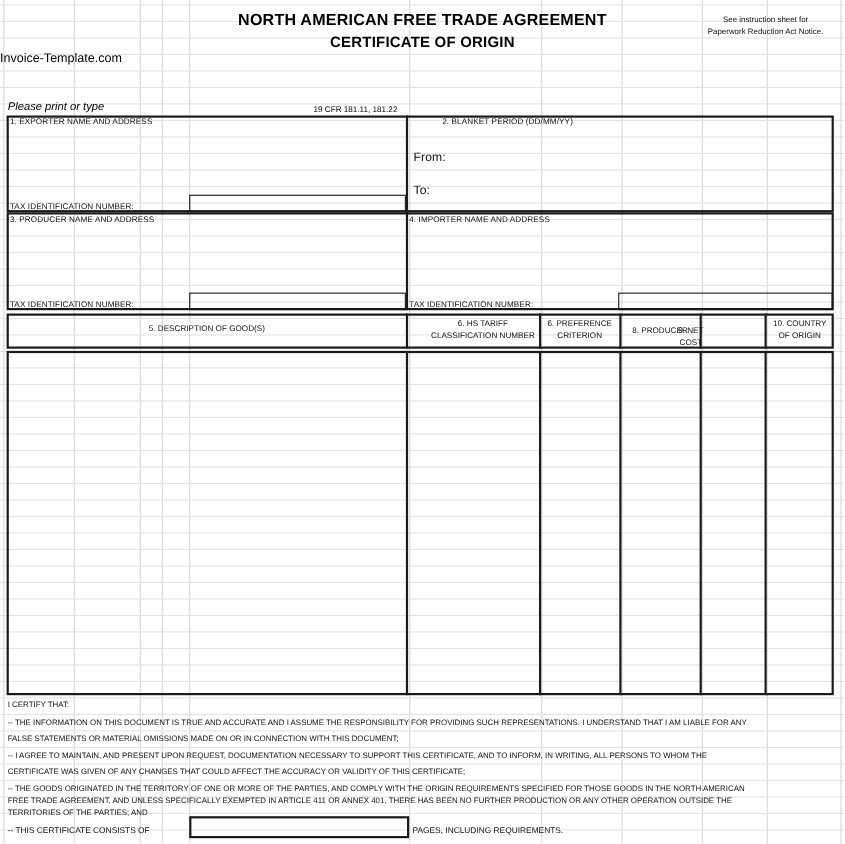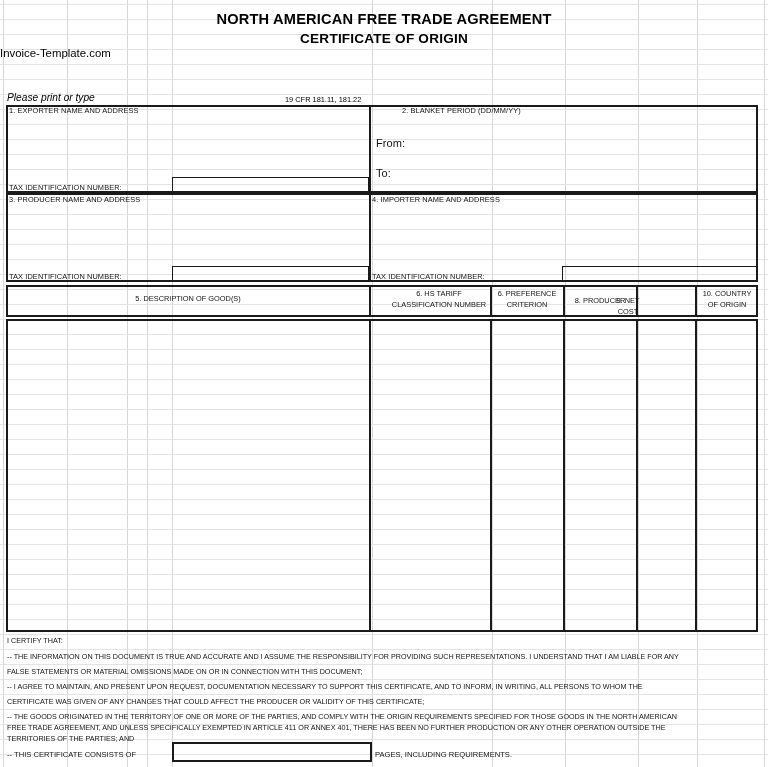--- a/index.html
+++ b/index.html
@@ -197,20 +197,24 @@
     <div class="hline" style="top:709px"></div>
     <div class="hline" style="top:724px"></div>
     <div class="hline" style="top:739px"></div>
     <div class="hline" style="top:754px"></div>
   </div>
 
   <div class="title1" style="top:11px">NORTH AMERICAN FREE TRADE AGREEMENT</div>
   <div class="title2" style="top:31px">CERTIFICATE OF ORIGIN</div>
   <div class="title3" style="top:47px">Invoice-Template.com</div>
 
+  <div class="notice" style="left:630px; top:12px; width:132px;">
+    <div>See instruction sheet for</div>
+    <div>Paperwork Reduction Act Notice.</div>
+  </div>
 
   <div class="print-type" style="left:7px; top:92px;">Please print or type</div>
   <div class="cfr" style="left:285px; top:95px;">19 CFR 181.11, 181.22</div>
 
   <div class="box" style="left:6px; top:105px; width:752px; height:88px;"></div>
   <div class="vrule" style="left:369px; top:105px; height:88px;"></div>
 
   <div class="lbl" style="left:9px; top:107px;">1. EXPORTER NAME AND ADDRESS</div>
   <div class="fld" style="left:12px; top:120px; width:348px; height:56px;"></div>
 
@@ -278,21 +282,21 @@
   <div class="fld" style="left:567px; top:322px; width:65px; height:306px;"></div>
   <div class="fld" style="left:640px; top:322px; width:51px; height:306px;"></div>
   <div class="fld" style="left:699px; top:322px; width:55px; height:306px;"></div>
 
   <div class="cert-line" style="left:7px; top:637px;">I CERTIFY THAT:</div>
 
   <div class="cert-line" style="left:7px; top:653px;">-- THE INFORMATION ON THIS DOCUMENT IS TRUE AND ACCURATE AND I ASSUME THE RESPONSIBILITY FOR PROVIDING SUCH REPRESENTATIONS.  I UNDERSTAND THAT I AM LIABLE FOR ANY</div>
   <div class="cert-line" style="left:7px; top:668px;">FALSE STATEMENTS OR MATERIAL OMISSIONS MADE ON OR IN CONNECTION WITH THIS DOCUMENT;</div>
 
   <div class="cert-line" style="left:7px; top:683px;">--  I AGREE TO MAINTAIN, AND PRESENT UPON REQUEST, DOCUMENTATION NECESSARY TO SUPPORT THIS CERTIFICATE, AND TO INFORM, IN WRITING, ALL PERSONS TO WHOM THE</div>
-  <div class="cert-line" style="left:7px; top:698px;">CERTIFICATE WAS GIVEN OF ANY CHANGES THAT COULD AFFECT THE PRODUCER OR VALIDITY OF THIS CERTIFICATE;</div>
+  <div class="cert-line" style="left:7px; top:698px;">CERTIFICATE WAS GIVEN OF ANY CHANGES THAT COULD AFFECT THE ACCURACY OR VALIDITY OF THIS CERTIFICATE;</div>
 
   <div class="cert-line" style="left:7px; top:713px;">-- THE GOODS ORIGINATED IN THE TERRITORY OF ONE OR MORE OF THE PARTIES, AND COMPLY WITH THE ORIGIN REQUIREMENTS SPECIFIED FOR THOSE GOODS IN THE NORTH AMERICAN</div>
   <div class="cert-line" style="left:7px; top:724px;">FREE TRADE AGREEMENT, AND UNLESS SPECIFICALLY EXEMPTED IN ARTICLE 411 OR ANNEX 401, THERE HAS BEEN NO FURTHER PRODUCTION OR ANY OTHER OPERATION OUTSIDE THE</div>
   <div class="cert-line" style="left:7px; top:735px;">TERRITORIES OF THE PARTIES; AND</div>
 
   <div class="cert-line" style="left:7px; top:751px; font-size:7.6px;">-- THIS CERTIFICATE CONSISTS OF</div>
   <div class="box" style="left:172px; top:742px; width:200px; height:20px;"></div>
   <div class="cert-line" style="left:375px; top:751px; font-size:7.6px;">PAGES, INCLUDING REQUIREMENTS.</div>
 
 </div>

